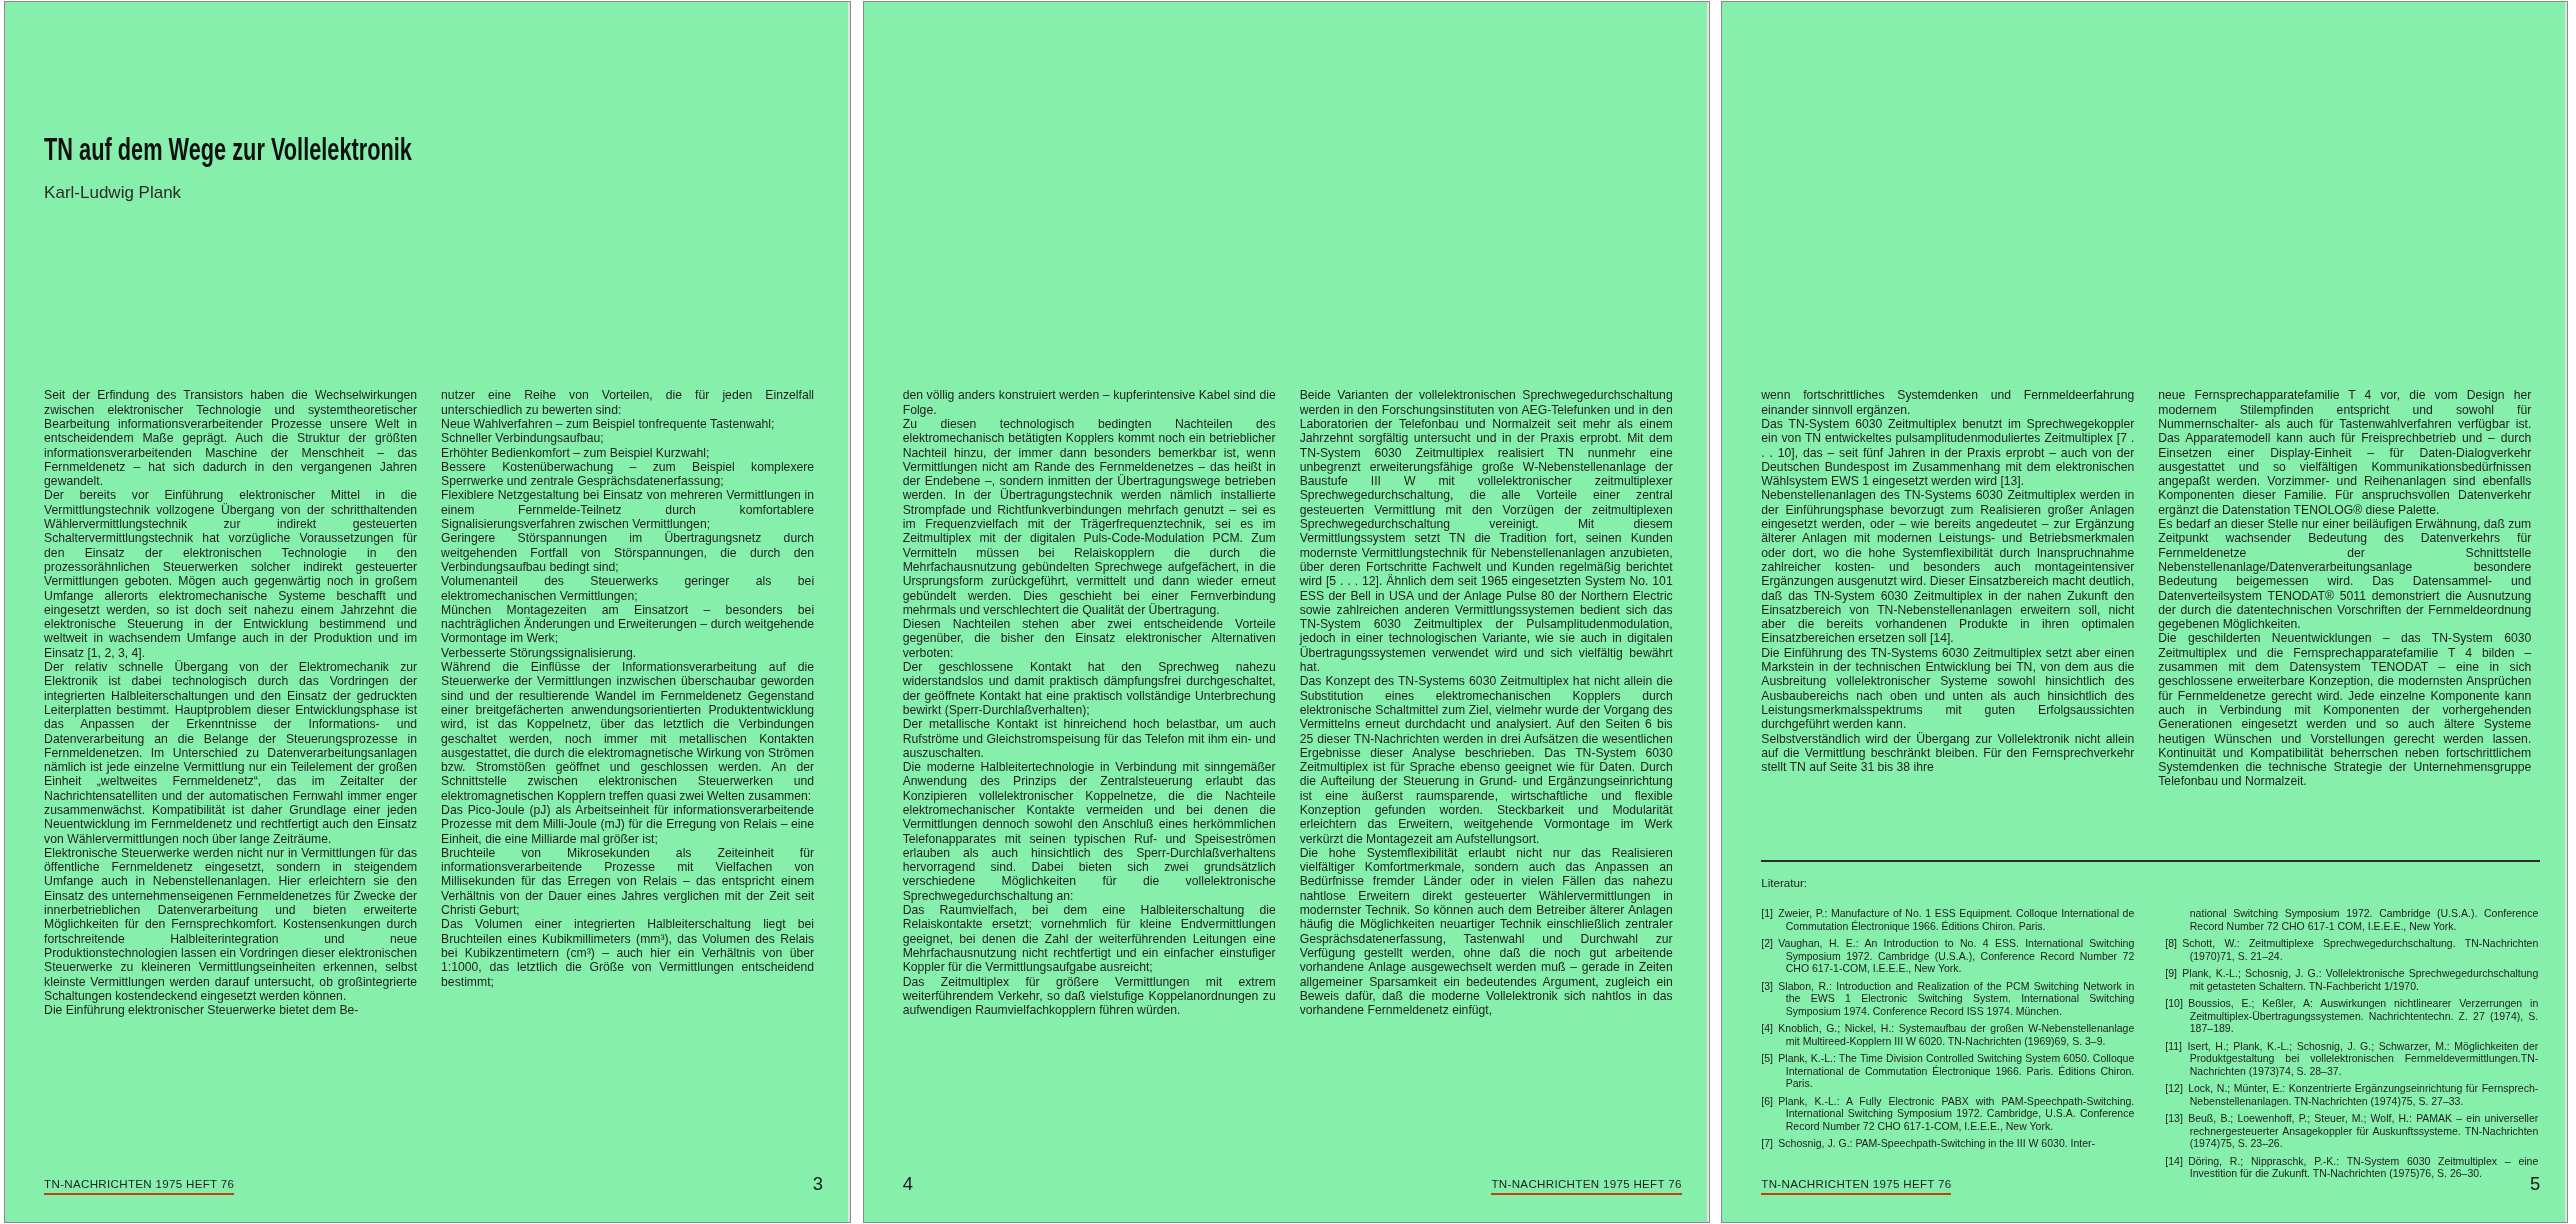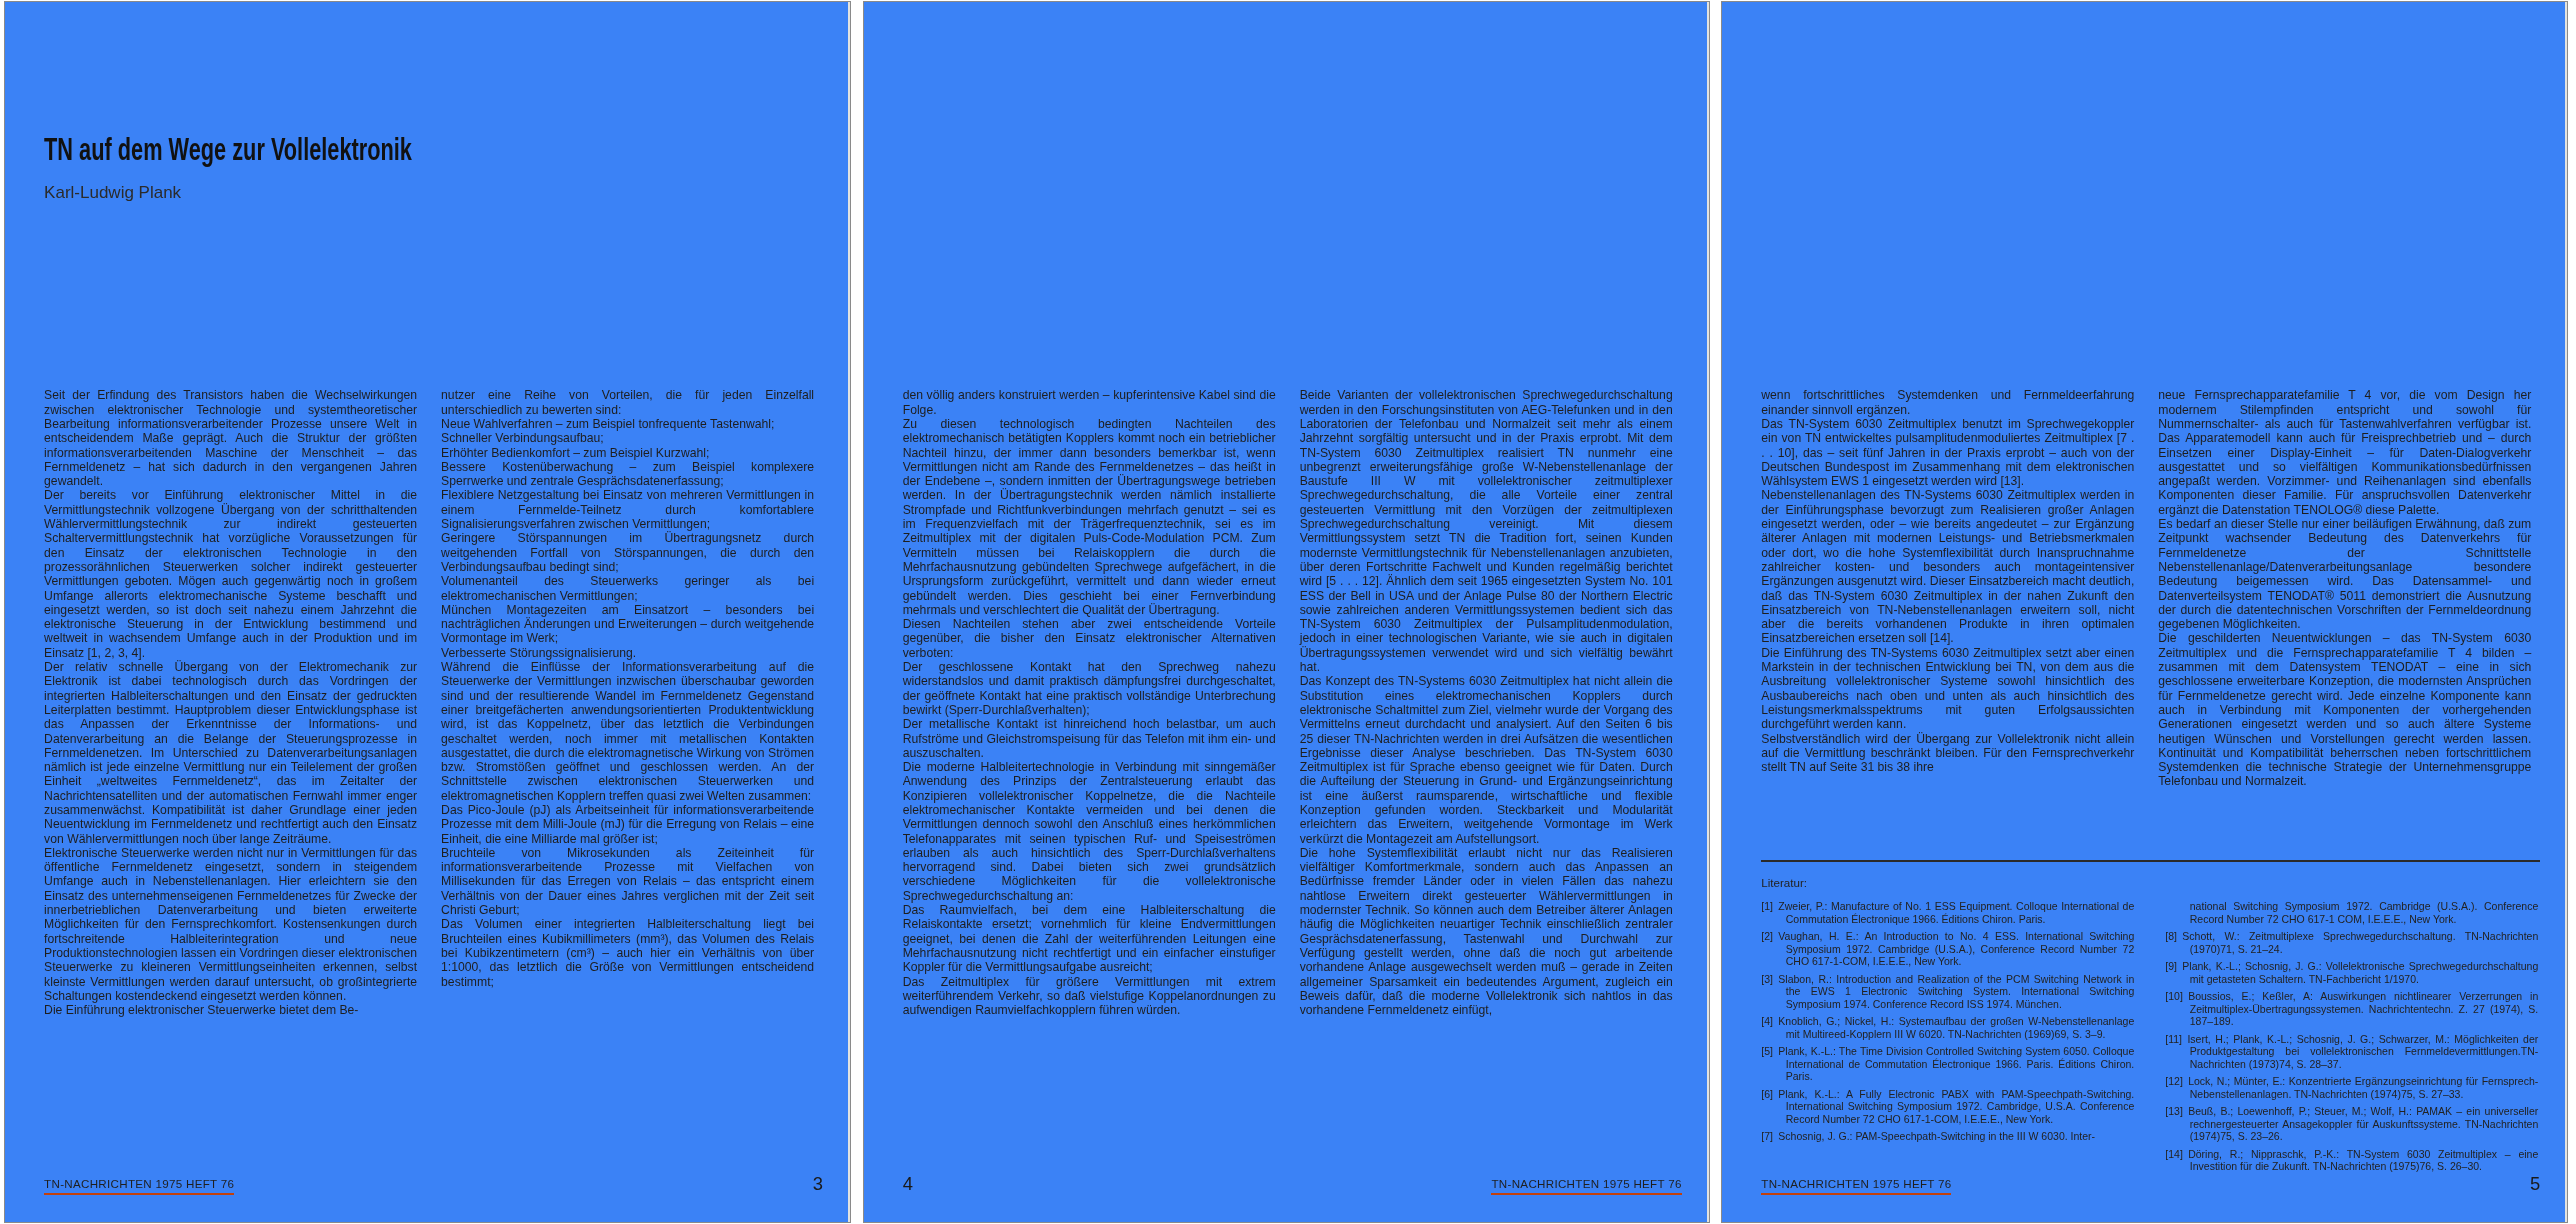--- a/index.html
+++ b/index.html
@@ -1,38 +1,38 @@
 <!DOCTYPE html>
 <html lang="de" style="font-size:11px"><head>
 <meta charset="utf-8">
 <style>
   * { margin:0; padding:0; box-sizing:border-box; }
   html,body { width:2576px; height:1224px; background:#ffffff; overflow:hidden;
     font-family:"Liberation Sans", sans-serif; color:#1c1c1c; }
   .spread { display:flex; gap:11.6px; padding:0 4.1px; height:1224px; }
   .page { position:relative; width:847px; height:1222px; margin-top:1.4px;
-    background:#3b82f6; border:1.4px solid #8a8a8a; box-shadow:inset -2px 0 0 #e3e3e0; }
+    background:#86efac; border:1.4px solid #8a8a8a; box-shadow:inset -2px 0 0 #e3e3e0; }
   
   .art-header { position:absolute; top:129px; left:39px; right:27px; }
   h1.title { font-size:32px; font-weight:700; letter-spacing:0;
     display:inline-block; transform:scaleX(.68); transform-origin:left center;
     white-space:nowrap; color:#111; }
   p.author { margin-top:15px; font-size:17px; color:#2b2b2b; }
   
   .cols { position:absolute; top:386px; left:39px; right:27px;
     display:flex; gap:24px; align-items:flex-start; }
   .col { width:373px; flex:0 0 373px; }
   .col p.para { font-size:12.2px; line-height:14.3px; text-align:justify;
     hyphens:auto; -webkit-hyphens:auto; color:#1e1e1e; }
   .page5 .cols { height:460px; overflow:hidden; }
   
   .lit { position:absolute; top:858px; left:39px; right:27px; }
   .lit-rule { height:2px; background:#2a2a2a; width:100%; }
   .lit-heading { margin-top:13.6px; font-size:11.6px; color:#222; }
-  .lit-cols { display:flex; gap:31px; margin-top:11px; }
+  .lit-cols { display:flex; gap:31px; margin-top:18px; }
   .lit-col { width:373px; flex:0 0 373px; }
   .ref { font-size:10.5px; line-height:12.6px; text-align:justify;
     padding-left:24.5px; text-indent:-24.5px; margin-bottom:4.8px; color:#222; }
   .ref .ref-label { padding-right:5.4px; }
   .ref.cont { padding-left:24.5px; text-indent:0; }
   
   .page-footer { position:absolute; top:1171px; left:39px; right:27px;
     display:flex; justify-content:space-between; align-items:flex-end; }
   .journal-name { font-size:11.6px; letter-spacing:0.3px; color:#1f1f1f;
     border-bottom:2px solid #c2410c; padding-bottom:3.4px; }

